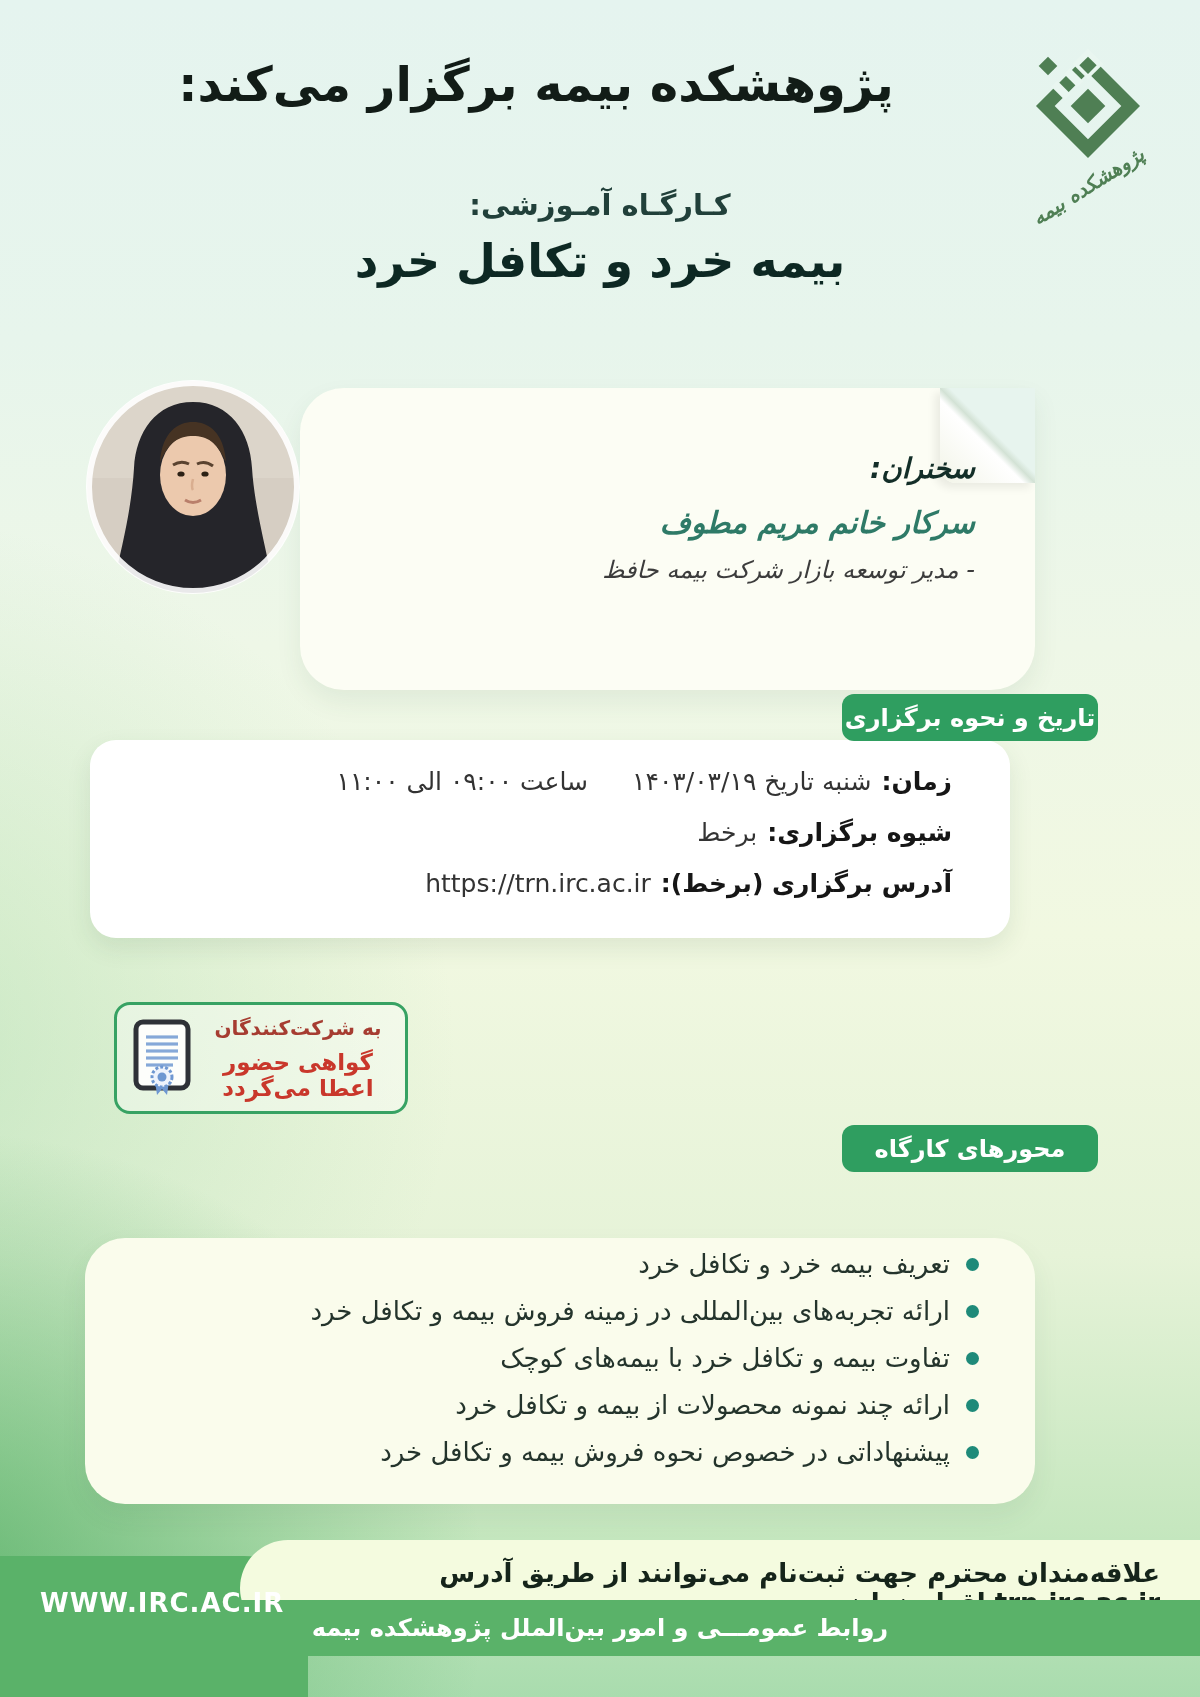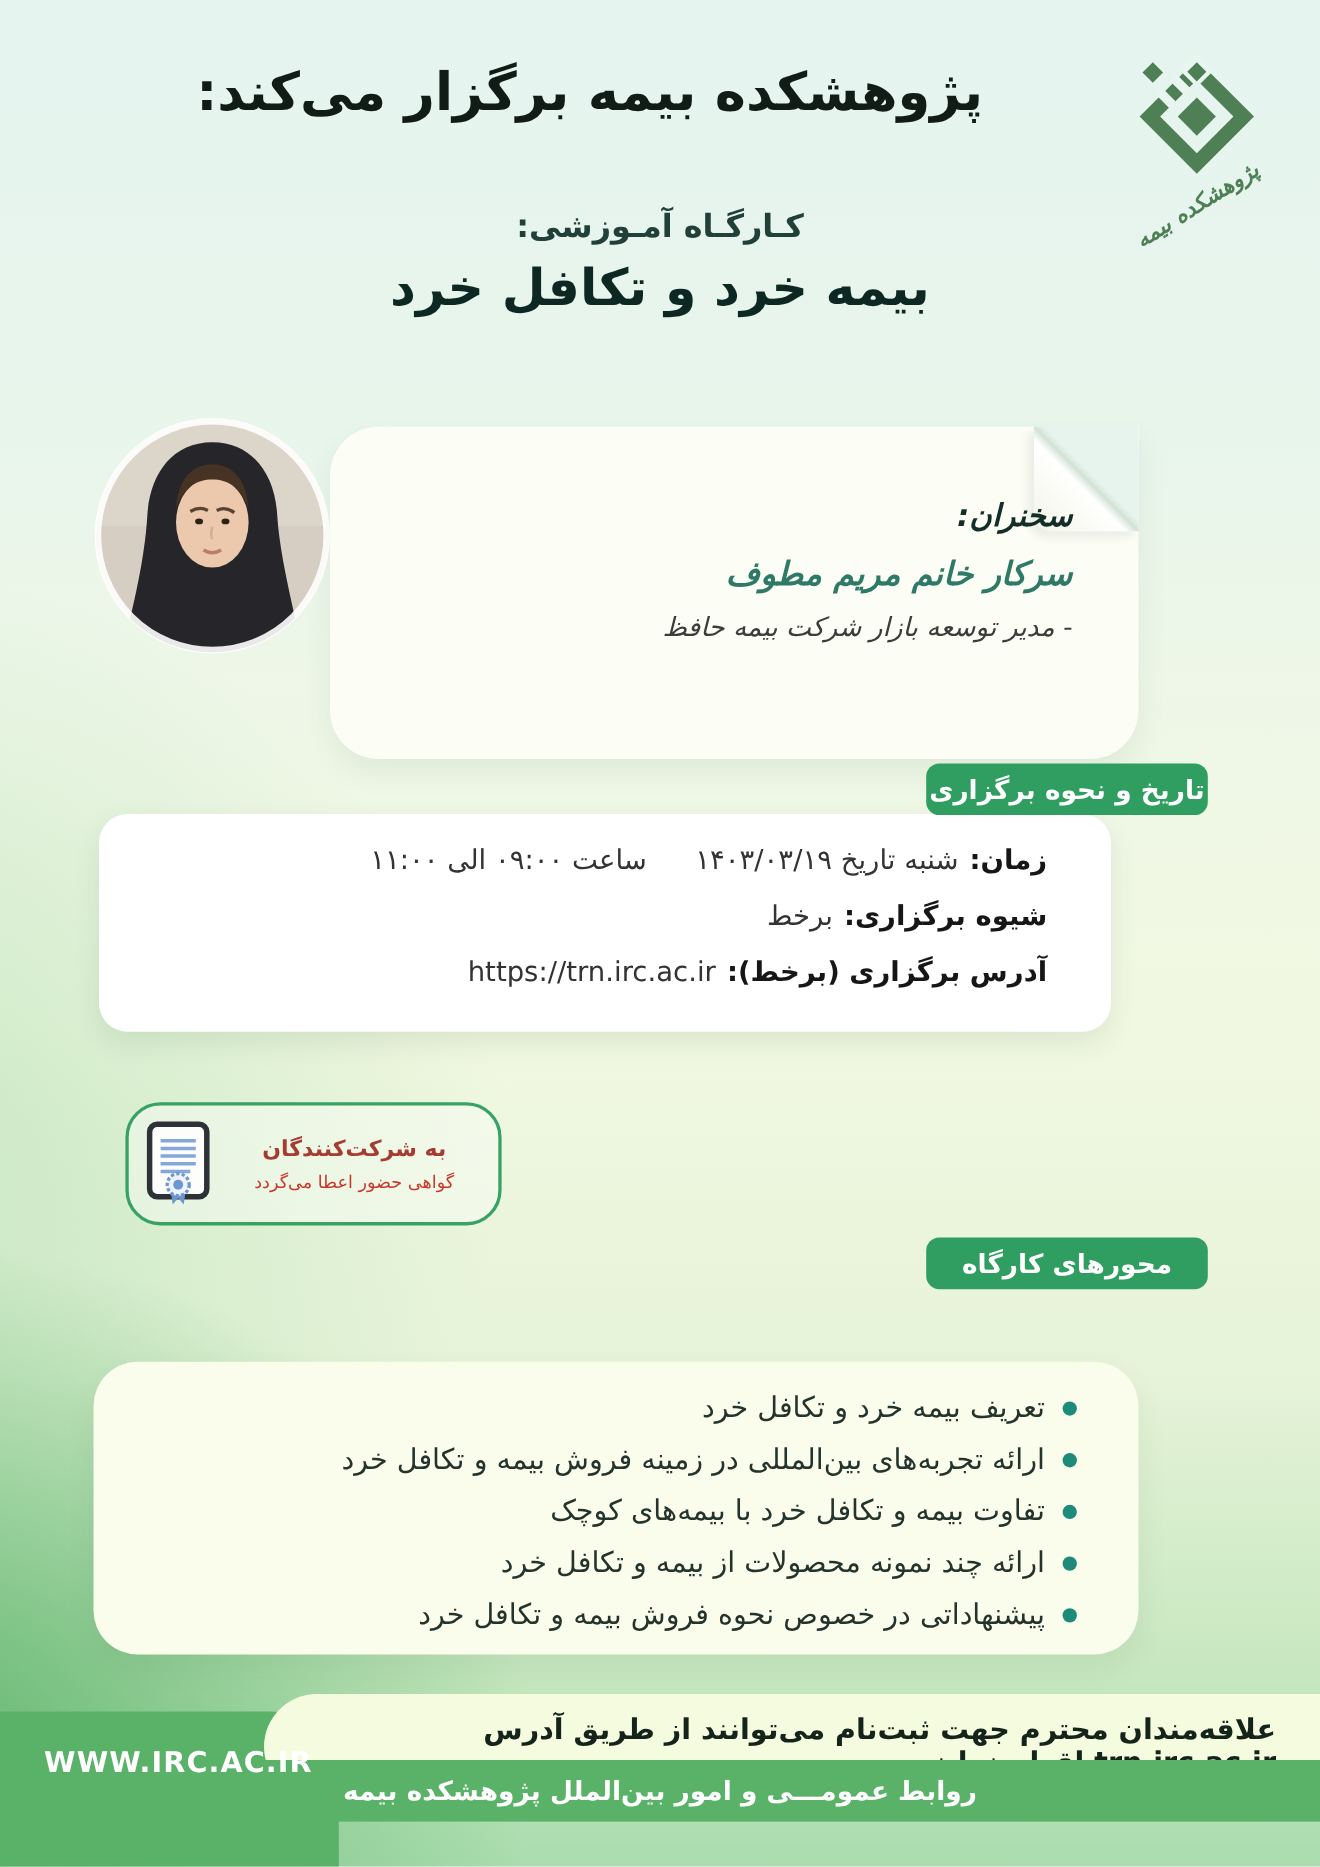--- a/index.html
+++ b/index.html
@@ -39,29 +39,29 @@
   .topics-tab{ left:842px; top:1125px; }
 
   .schedule-card{ left:90px; top:740px; width:920px; height:198px; background:#ffffff; border-radius:26px;
     box-shadow:0 10px 24px rgba(40,80,50,0.10); z-index:2;
     padding:27px 58px; display:flex; flex-direction:column; gap:22px; direction:rtl; }
   .srow{ display:flex; align-items:baseline; gap:10px; font-size:25px; color:#333333; }
   .srow .lbl{ font-weight:bold; color:#161616; }
   .srow .hours{ margin-right:34px; }
   .url{ direction:ltr; unicode-bidi:embed; }
 
-  .cert-badge{ left:114px; top:1002px; width:342px; height:112px; border:3px solid #37a263; border-radius:32px;
+  .cert-badge{ left:114px; top:1002px; width:294px; height:112px; border:3px solid #37a263; border-radius:16px;
     background:rgba(255,255,255,0.38); display:flex; align-items:center; padding:0 16px; gap:16px; z-index:1; }
   .cert-text{ flex:1; text-align:center; }
   .cert-line1{ font-size:20px; font-weight:bold; color:#a63c31; }
-  .cert-line2{ margin-top:9px; font-size:16px; font-weight:normal; color:#c9372b; }
+  .cert-line2{ margin-top:9px; font-size:23px; font-weight:bold; color:#c9372b; }
 
   .topics-card{ left:85px; top:1238px; width:950px; height:266px; background:#fafcec; border-radius:40px;
     box-shadow:0 12px 26px rgba(50,90,60,0.08); z-index:2;
-    padding:27px 56px; display:flex; flex-direction:column; gap:17px; direction:rtl; }
+    padding:11px 56px; display:flex; flex-direction:column; gap:17px; direction:rtl; }
   .topic{ display:flex; align-items:center; gap:16px; font-size:26px; color:#24342c; }
   .dot{ width:13px; height:13px; border-radius:50%; background:#1e8a79; flex:0 0 13px; }
 
   .site-blob{ left:0; top:1556px; width:308px; height:141px; background:#5ab269; border-top-right-radius:64px; z-index:0; }
   .register-band{ left:240px; top:1540px; width:960px; height:96px; background:#f4fbdf;
     border-radius:50px 0 0 50px; display:flex; align-items:center; justify-content:center;
     font-size:26px; font-weight:bold; color:#15241a; direction:rtl; padding:0 40px; z-index:1; }
   .website{ left:40px; top:1588px; width:230px; text-align:center; color:#ffffff;
     font-size:26px; font-weight:bold; letter-spacing:1px; z-index:2; }
   .bottom-bar{ left:0; top:1600px; width:1200px; height:56px; background:#5ab269;

